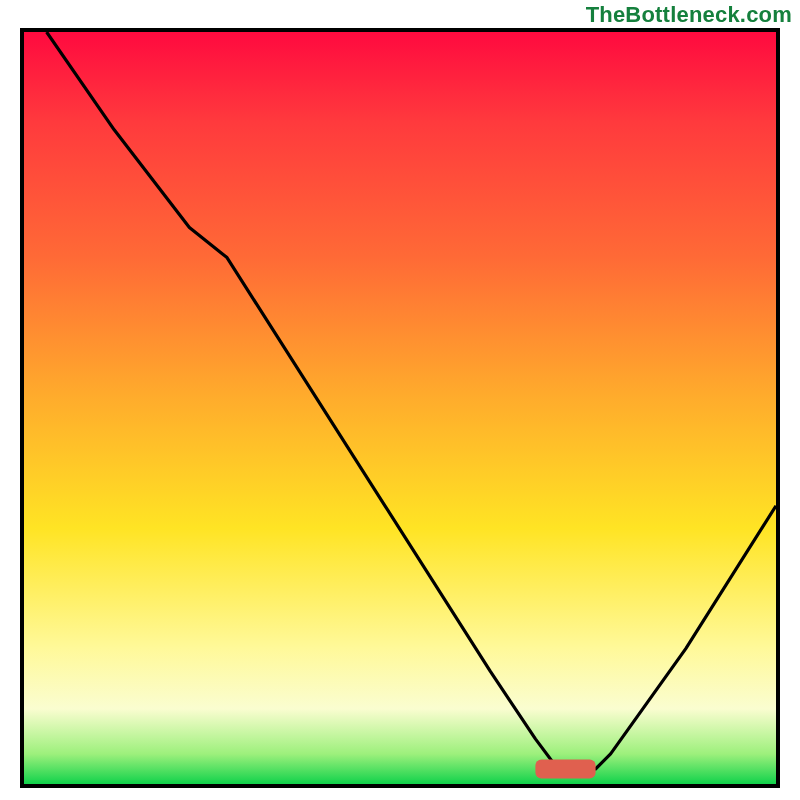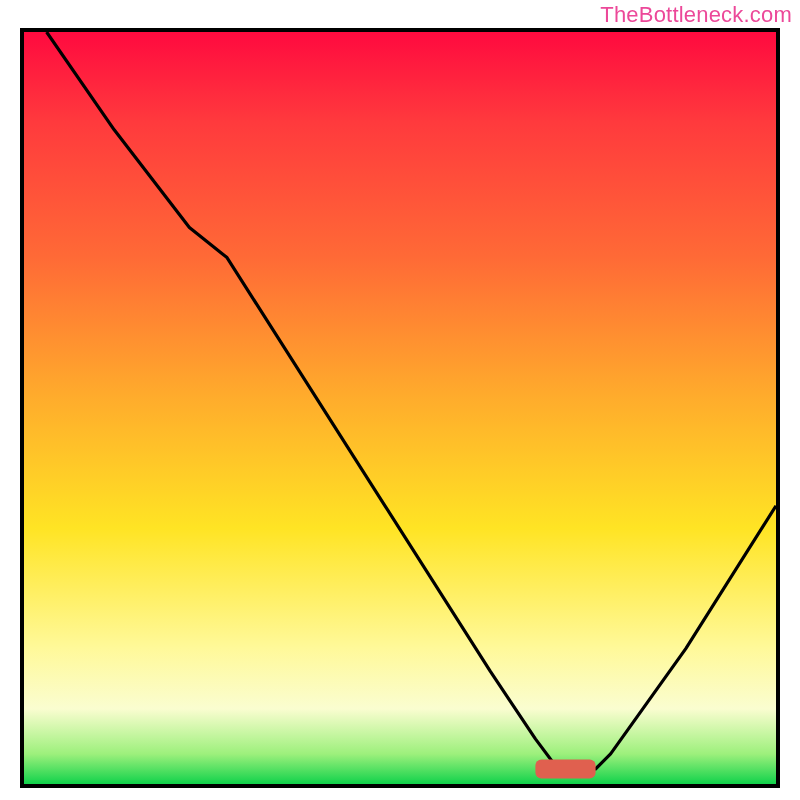--- a/index.html
+++ b/index.html
@@ -14,22 +14,22 @@
   .frame {
     position: relative;
     width: 800px;
     height: 800px;
   }
   .watermark {
     position: absolute;
     top: 2px;
     right: 8px;
     font-size: 22px;
-    font-weight: 400;
-    color: #ec4899;
+    font-weight: 700;
+    color: #15803d;
     letter-spacing: 0.2px;
   }
   .plot-box {
     position: absolute;
     left: 20px;
     top: 28px;
     width: 760px;
     height: 760px;
     border: 4px solid #000;
     box-sizing: border-box;

